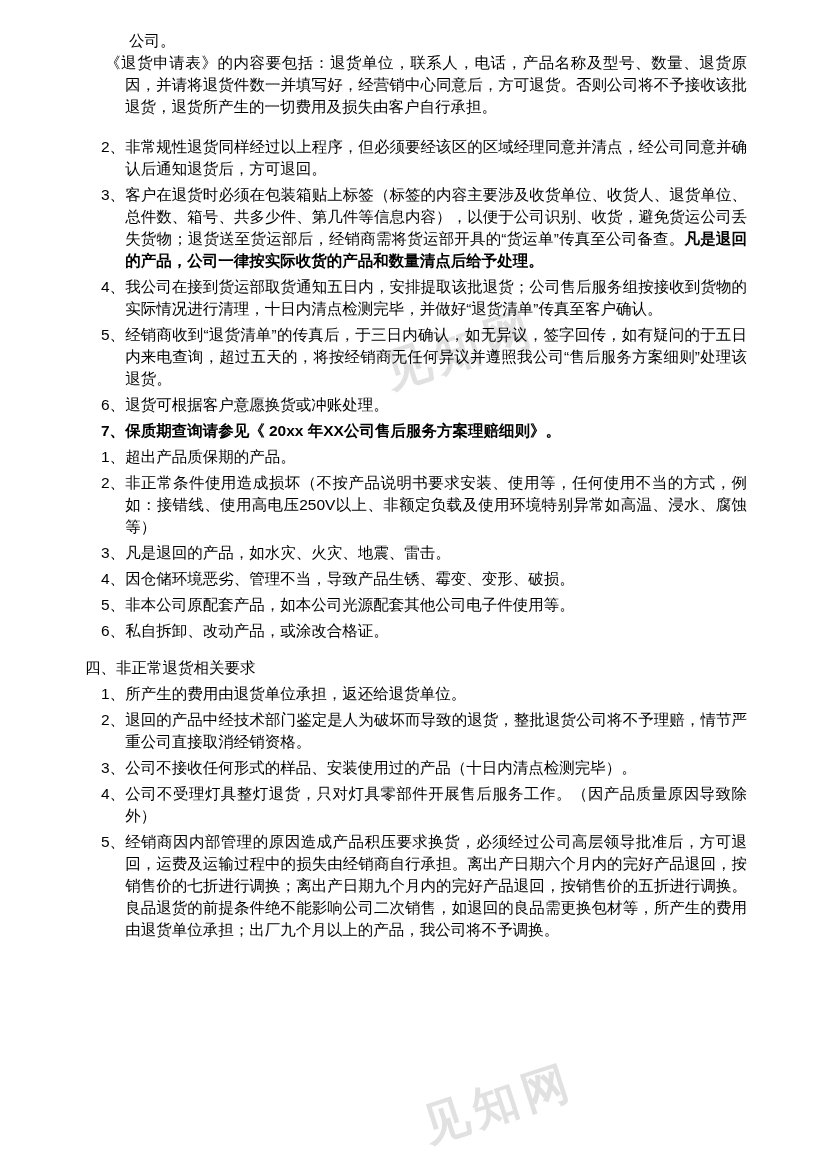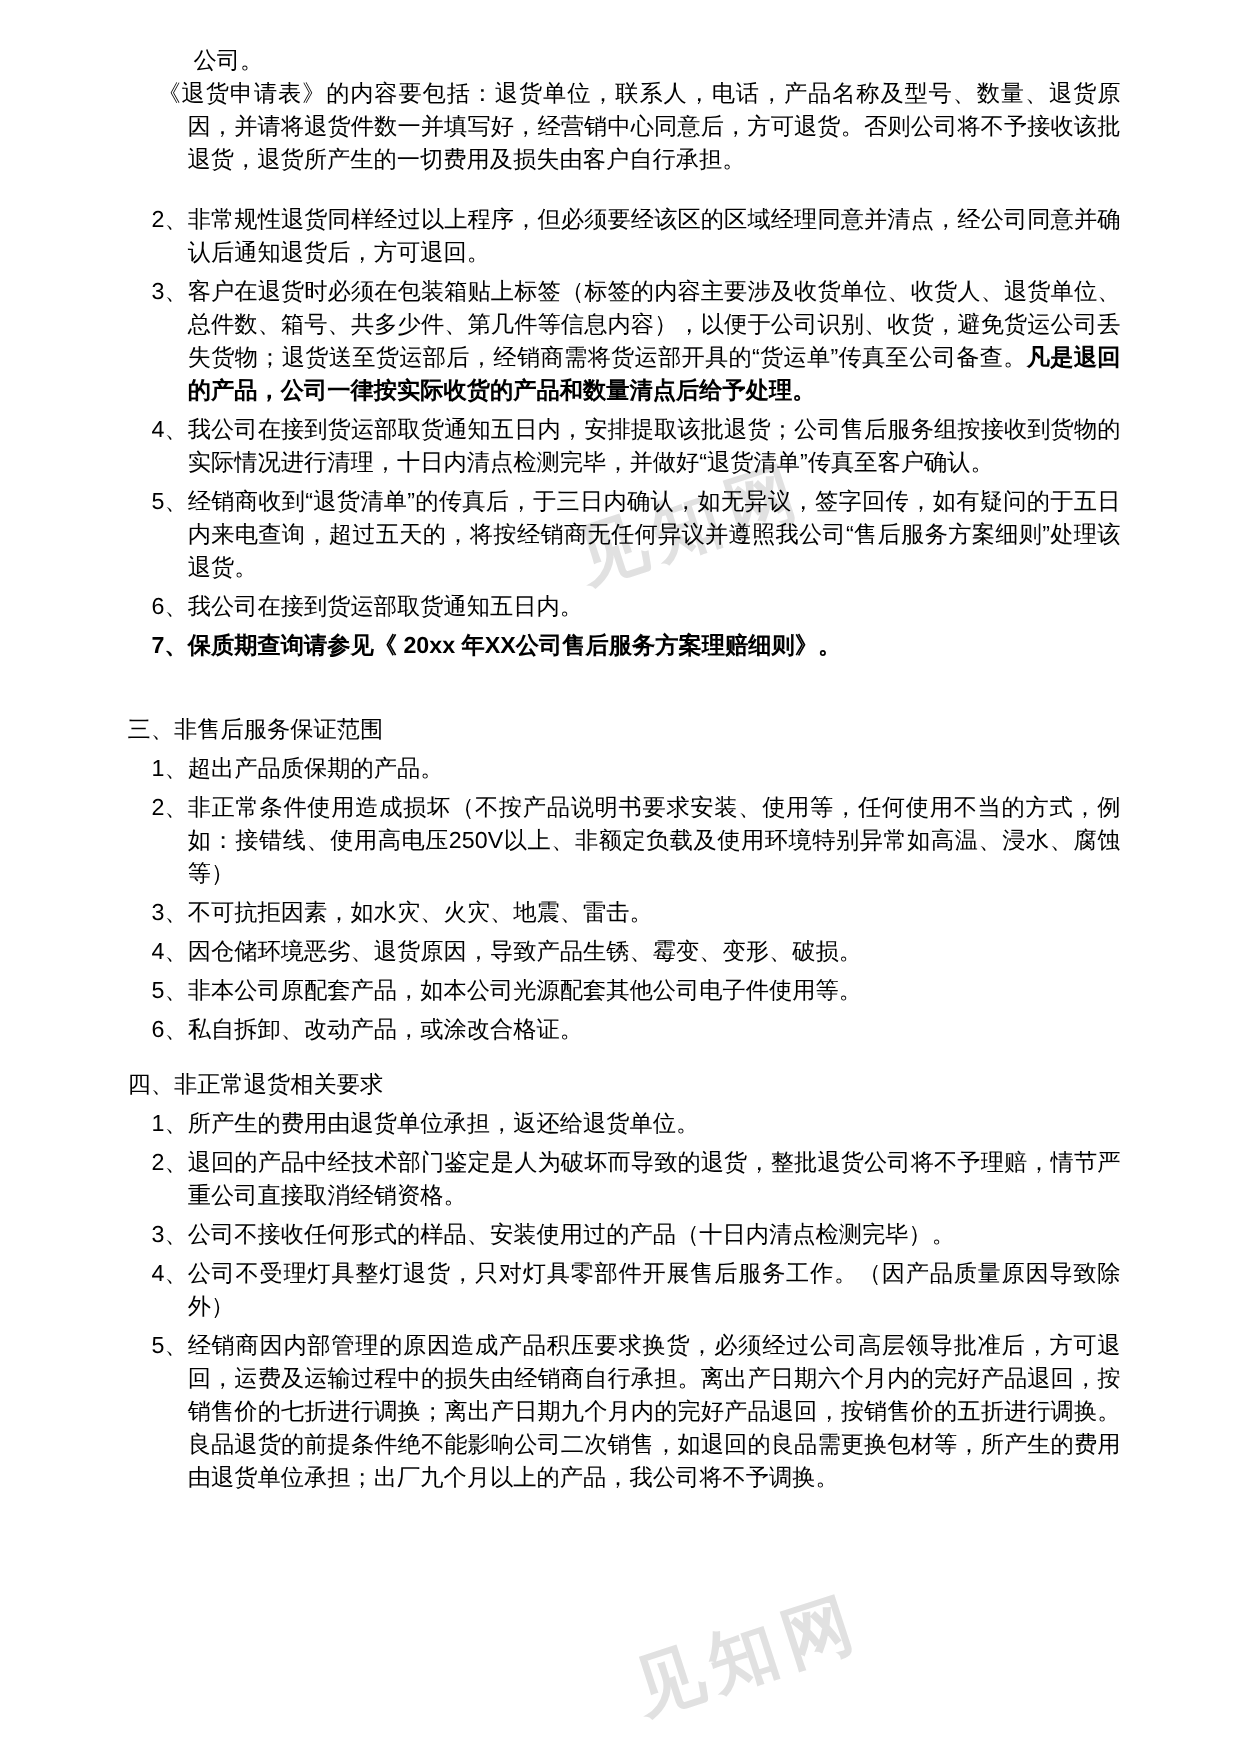--- a/index.html
+++ b/index.html
@@ -76,52 +76,51 @@
         <span class="text"><span>我公司在接到货运部取货通知五日内，安排提取该批退货；公司售后服务组按接收到货物的实际情况进行清理，十日内清点检测完毕，并做好“退货清单”传真至客户确认。</span></span>
       </div>
 
       <div class="item">
         <span class="num">5、</span>
         <span class="text"><span>经销商收到“退货清单”的传真后，于三日内确认，如无异议，签字回传，如有疑问的于五日内来电查询，超过五天的，将按经销商无任何异议并遵照我公司“售后服务方案细则”处理该退货。</span></span>
       </div>
 
       <div class="item">
         <span class="num">6、</span>
-        <span class="text"><span>我公司在接到货运部取货通知五日内。</span></span>
+        <span class="text"><span>退货可根据客户意愿换货或冲账处理。</span></span>
       </div>
 
       <div class="item bold">
         <span class="num">7、</span>
         <span class="text"><span>保质期查询请参见《 20xx 年XX公司售后服务方案理赔细则》。</span></span>
       </div>
 
     </div>
 
-    <p class="heading h3">三、非售后服务保证范围</p>
 
     <div class="list sec-list">
 
       <div class="item">
         <span class="num">1、</span>
         <span class="text"><span>超出产品质保期的产品。</span></span>
       </div>
 
       <div class="item">
         <span class="num">2、</span>
         <span class="text"><span>非正常条件使用造成损坏（不按产品说明书要求安装、使用等，任何使用不当的方式，例如：接错线、使用高电压250V以上、非额定负载及使用环境特别异常如高温、浸水、腐蚀等）</span></span>
       </div>
 
       <div class="item">
         <span class="num">3、</span>
-        <span class="text"><span>不可抗拒因素，如水灾、火灾、地震、雷击。</span></span>
+        <span class="text"><span>凡是退回的产品，如水灾、火灾、地震、雷击。</span></span>
       </div>
 
       <div class="item">
         <span class="num">4、</span>
-        <span class="text"><span>因仓储环境恶劣、退货原因，导致产品生锈、霉变、变形、破损。</span></span>
+        <span class="text"><span>因仓储环境恶劣、管理不当，导致产品生锈、霉变、变形、破损。</span></span>
       </div>
 
       <div class="item">
         <span class="num">5、</span>
         <span class="text"><span>非本公司原配套产品，如本公司光源配套其他公司电子件使用等。</span></span>
       </div>
 
       <div class="item">
         <span class="num">6、</span>
         <span class="text"><span>私自拆卸、改动产品，或涂改合格证。</span></span>

